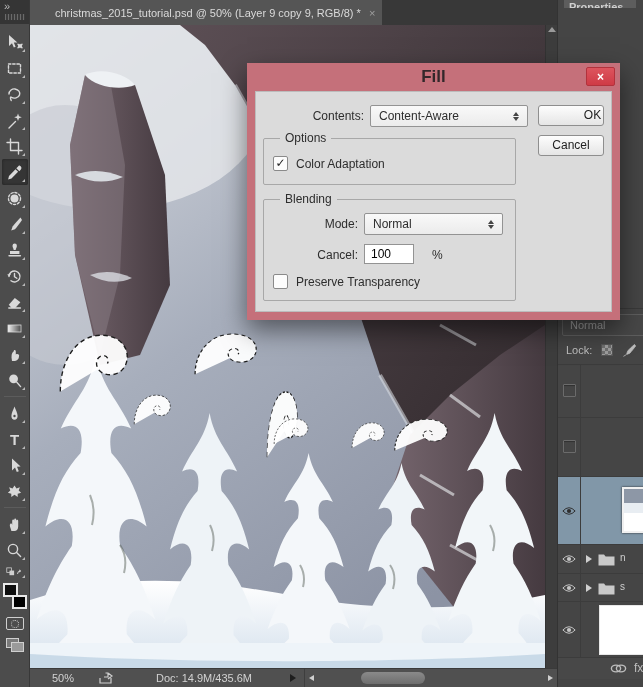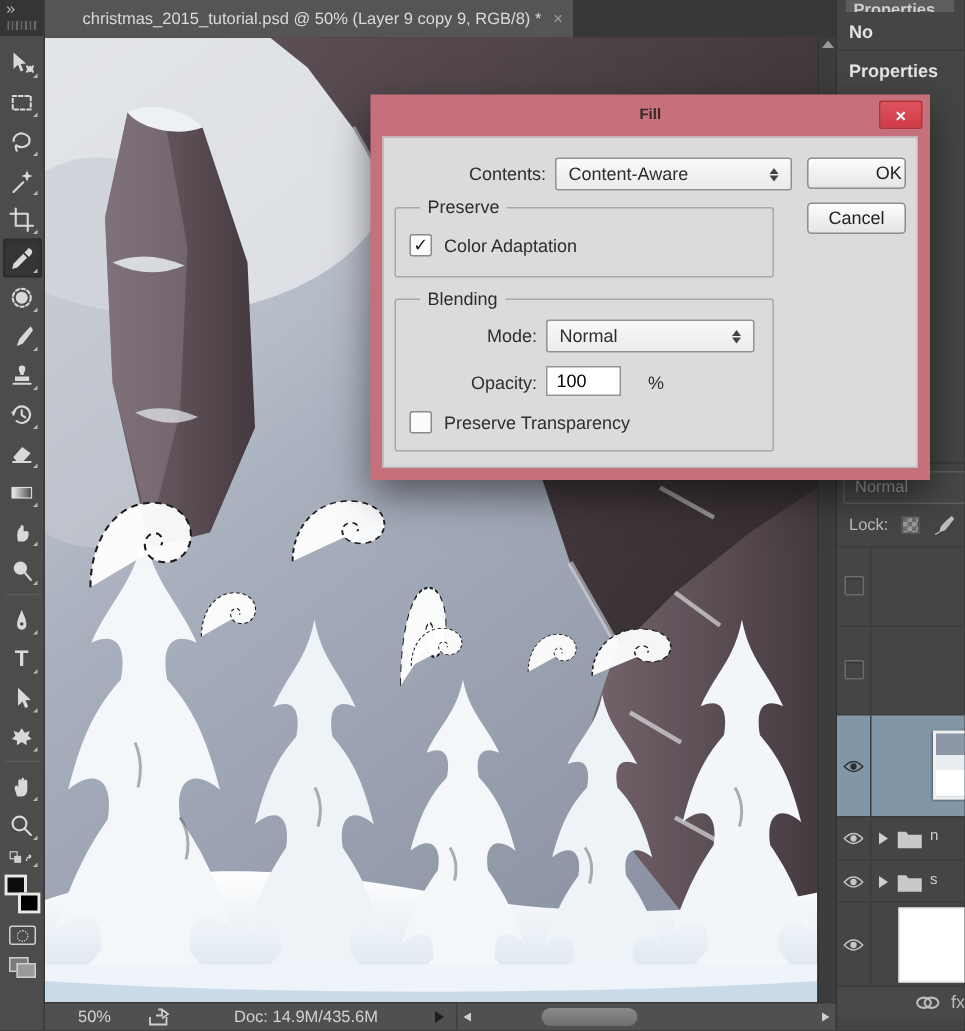--- a/index.html
+++ b/index.html
@@ -96,21 +96,21 @@
   .grp-label { position:absolute; left:62px; top:50%; margin-top:-7px; color:#cfcfcf; font-size:10px; }
   #white-thumb { position:absolute; left:41px; top:3px; width:46px; height:50px; background:#fff; border:1px solid #e8e8e8; }
   #layers-bottom { position:relative; height:22px; border-top:1px solid #3c3c3c; background:#484848; }
   #link-icon { position:absolute; left:52px; top:5px; }
   #fx-label { position:absolute; left:76px; top:3px; font-size:12px; color:#bdbdbd; }
 
   
   #fill-dialog { position:absolute; left:247px; top:63px; width:373px; height:257px;
     background:#c5707a; box-shadow:0 10px 24px rgba(0,0,0,.5); z-index:10; }
   #dlg-title { height:28px; line-height:28px; text-align:center; color:#33272a;
-    font-size:10px; font-weight:bold; }
+    font-size:17px; font-weight:bold; }
   #dlg-close { position:absolute; top:4px; right:5px; width:29px; height:19px;
     background:linear-gradient(#dd545e,#cf3b46); color:#fff; text-align:center; line-height:18px;
     font-size:12px; font-weight:bold; border:1px solid #b2323c; border-radius:2px; cursor:pointer; }
   #dlg-body { position:absolute; left:8px; top:28px; right:8px; bottom:8px;
     background:#dbdbdb; border:1px solid #bcbcbc; font-size:12px; color:#2d2d2d; }
   .dlg-label { position:absolute; text-align:right; }
   .dd { position:absolute; height:22px; background:linear-gradient(#f9f9f9,#ebebeb);
     border:1px solid #939393; border-radius:2px; line-height:20px; padding-left:8px; cursor:pointer; }
   .dd-arrows { position:absolute; right:7px; top:4px; width:7px; }
   .dd-arrows i { display:block; width:0; height:0; border-left:3.5px solid transparent;
@@ -354,21 +354,20 @@
     <div id="status-popup"></div>
     <div id="hscroll">
       <div class="arr" id="hs-left"></div>
       <div id="hs-thumb"></div>
       <div class="arr" id="hs-right"></div>
     </div>
   </div>
 
   <div id="rightpanel">
     <div id="props-tab">Properties</div>
-    <div id="no-props">No Properties</div>
     <div id="layers">
       <div id="blend-select">
         <span>Normal</span>
       </div>
       <div id="lock-row">
         <span>Lock:</span>
         <span id="lock-checker"></span>
         <svg id="lock-brush" width="15" height="13" viewBox="0 0 15 13">
             <path d="M13.5,0.5 C10.8,2.8 7.8,5.6 6.6,7.2 L5.6,10.4 L8.8,9.2 C10.4,7.4 13,4.2 14.6,2 Z M5,10.8 l-2.6,1.6" fill="#bdbdbd" stroke="#bdbdbd" stroke-width="0.8"></path>
           </svg>
@@ -448,36 +447,36 @@
         <span>Content-Aware</span>
         <span class="dd-arrows">
             <i class="up"></i>
             <i class="down"></i>
           </span>
       </div>
       <div class="pushbtn" style="top:13px;padding-left:43px;">OK</div>
       <div class="pushbtn" style="top:43px;">Cancel</div>
 
       <div class="grp" style="top:46px; height:47px;">
-        <span class="grp-legend">Preserve</span>
+        <span class="grp-legend">Options</span>
         <span class="cb" style="left:9px; top:17px;">✓</span>
         <span class="cb-label" style="left:32px; top:18px;">Color Adaptation</span>
       </div>
 
       <div class="grp" style="top:107px; height:102px;">
         <span class="grp-legend">Blending</span>
         <span class="dlg-label" style="left:0; top:17px; width:94px;">Mode:</span>
         <div class="dd" style="left:100px; top:13px; width:139px;">
           <span>Normal</span>
           <span class="dd-arrows">
               <i class="up"></i>
               <i class="down"></i>
             </span>
         </div>
-        <span class="dlg-label" style="left:0; top:48px; width:94px;">Opacity:</span>
+        <span class="dlg-label" style="left:0; top:48px; width:94px;">Cancel:</span>
         <input id="opacity-input" style="left: 100px; top: 44px;" value="100">
         <span class="dlg-label" style="left:168px; top:48px; width:20px; text-align:left;">%</span>
         <span class="cb" style="left:9px; top:74px;"></span>
         <span class="cb-label" style="left:32px; top:75px;">Preserve Transparency</span>
       </div>
 
     </div>
   </div>
 
 </div>

